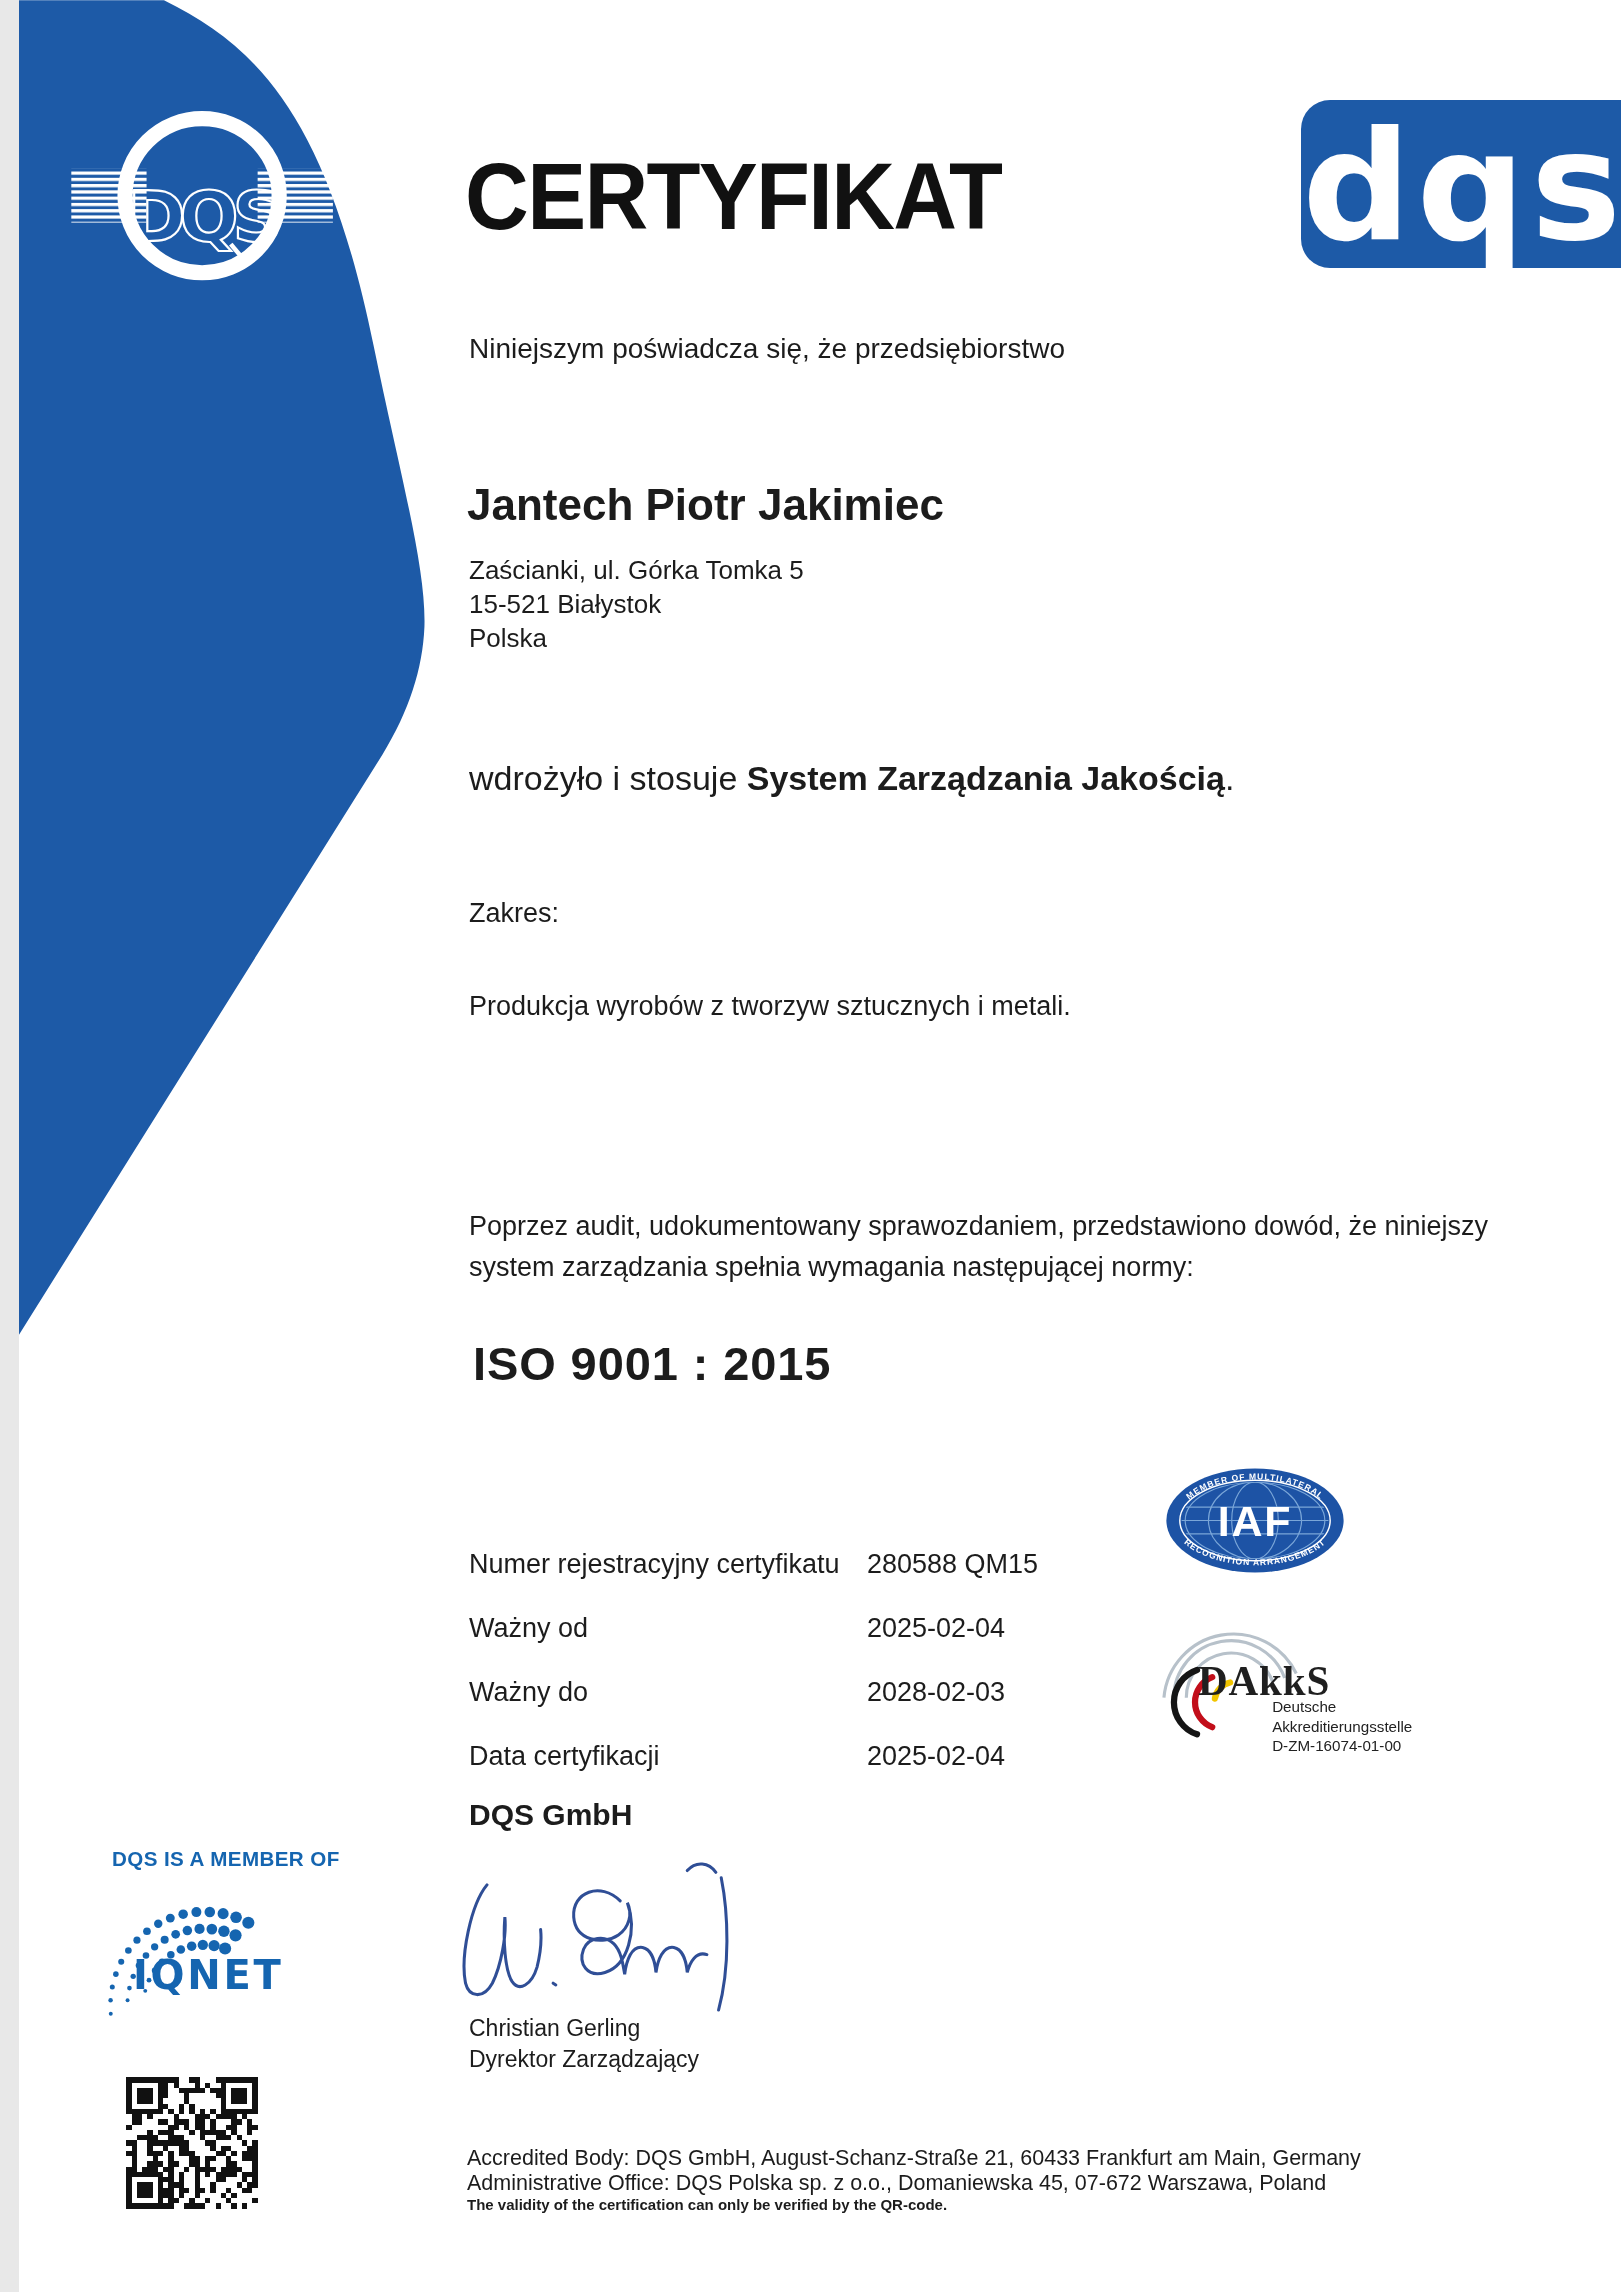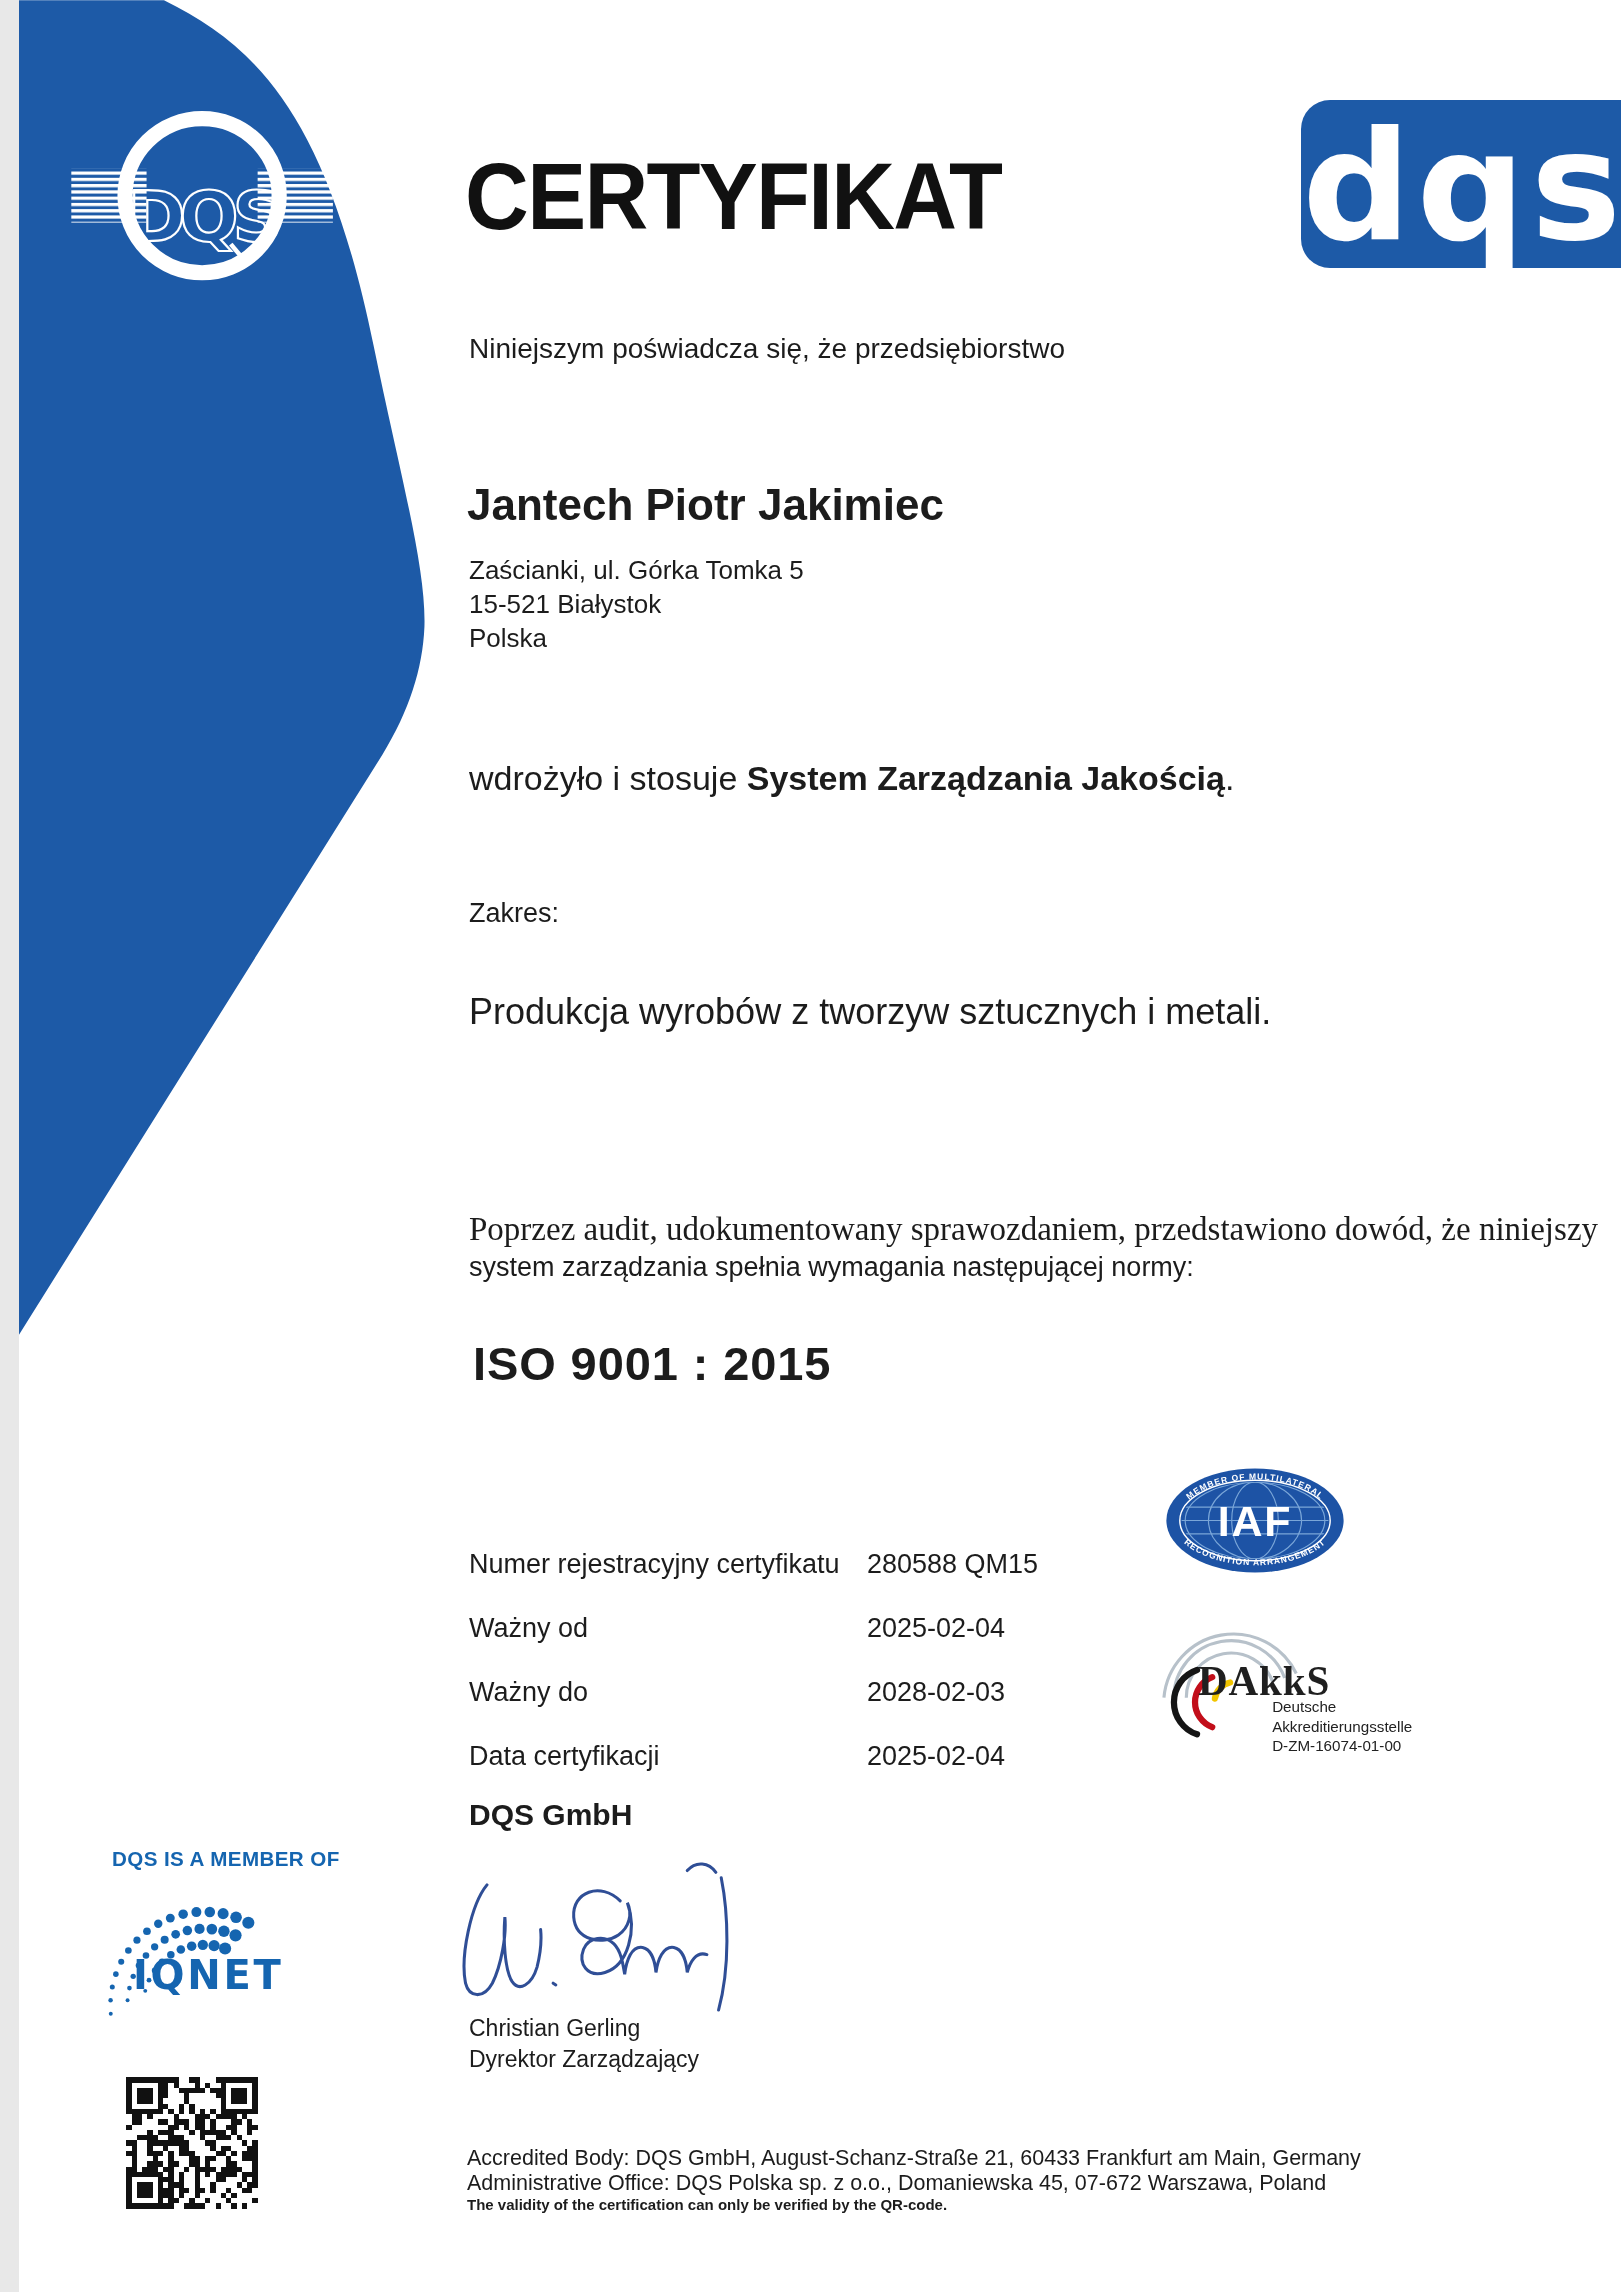--- a/index.html
+++ b/index.html
@@ -32,22 +32,22 @@
     text-align:center;line-height:161px;
   }
   
   .t{white-space:nowrap;}
   .intro{left:450px;top:333px;font-size:28px;}
   .company-name{left:448px;top:480px;font-size:44px;font-weight:700;}
   .addr{left:450px;font-size:26px;}
   .impl{left:450px;top:759px;font-size:34px;}
   .impl b{font-weight:700;}
   .zakres{left:450px;top:898px;font-size:27px;}
-  .zakres2{left:450px;top:991px;font-size:36px;}
-  .audit1{left:450px;top:1211px;font-size:33px;font-family:Liberation Serif, serif;}
+  .zakres2{left:450px;top:991px;font-size:27px;}
+  .audit1{left:450px;top:1211px;font-size:27px;}
   .audit2{left:450px;top:1252px;font-size:27px;}
   .standard{left:454px;top:1336px;font-size:47px;font-weight:700;letter-spacing:0.9px;}
   
   .details{left:450px;top:1549px;width:806px;}
   .drow{position:relative;height:64px;font-size:27px;}
   .dlabel{position:absolute;left:0;top:0;white-space:nowrap;}
   .dvalue{position:absolute;left:398px;top:0;white-space:nowrap;}
   
   .issuer{left:450px;top:1798px;font-size:30px;font-weight:700;}
   .signer-name{left:450px;top:2015px;font-size:23px;}

